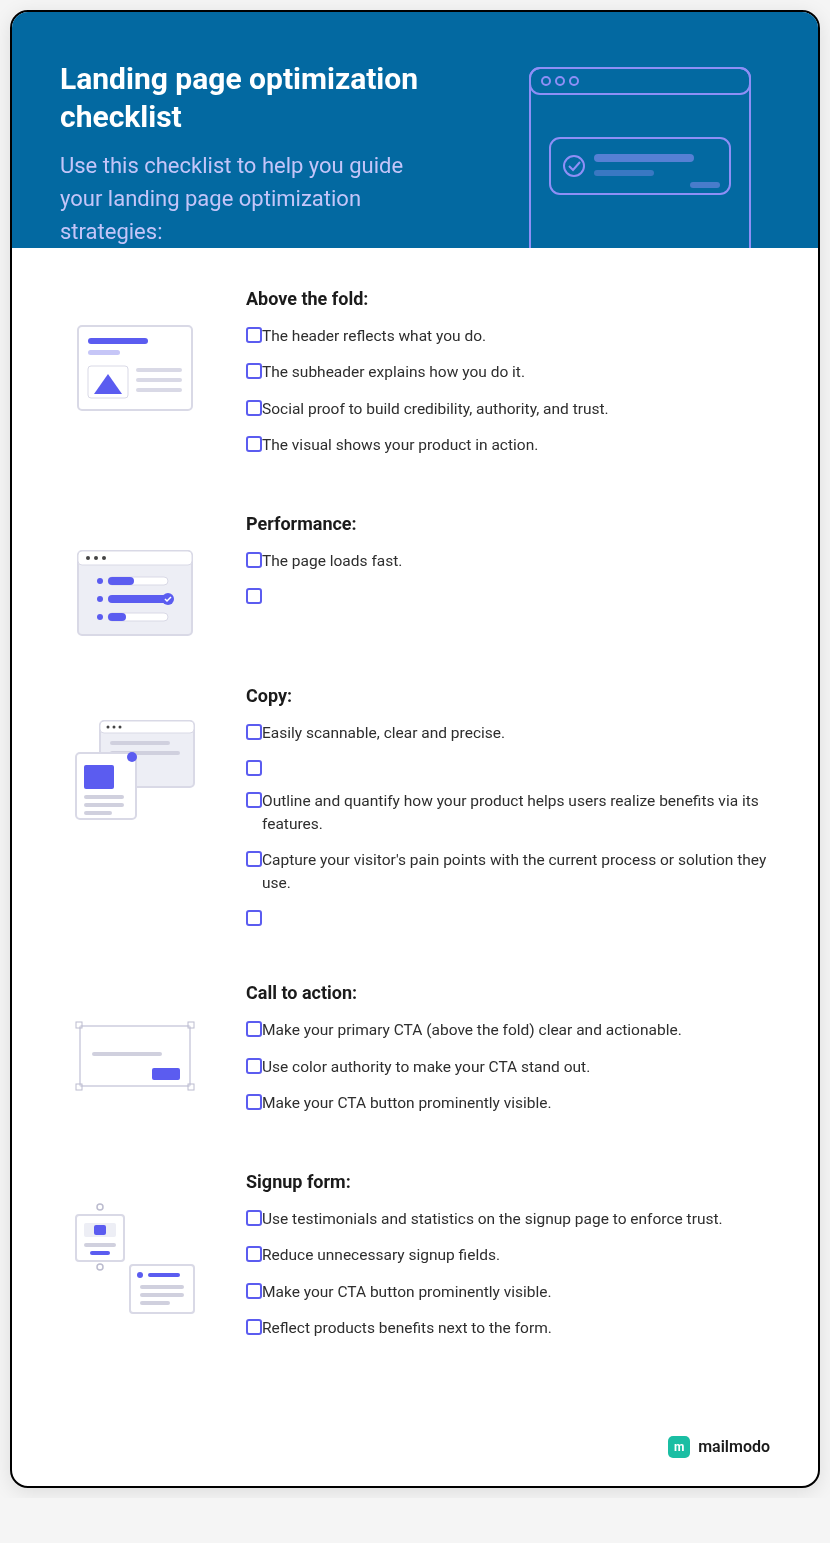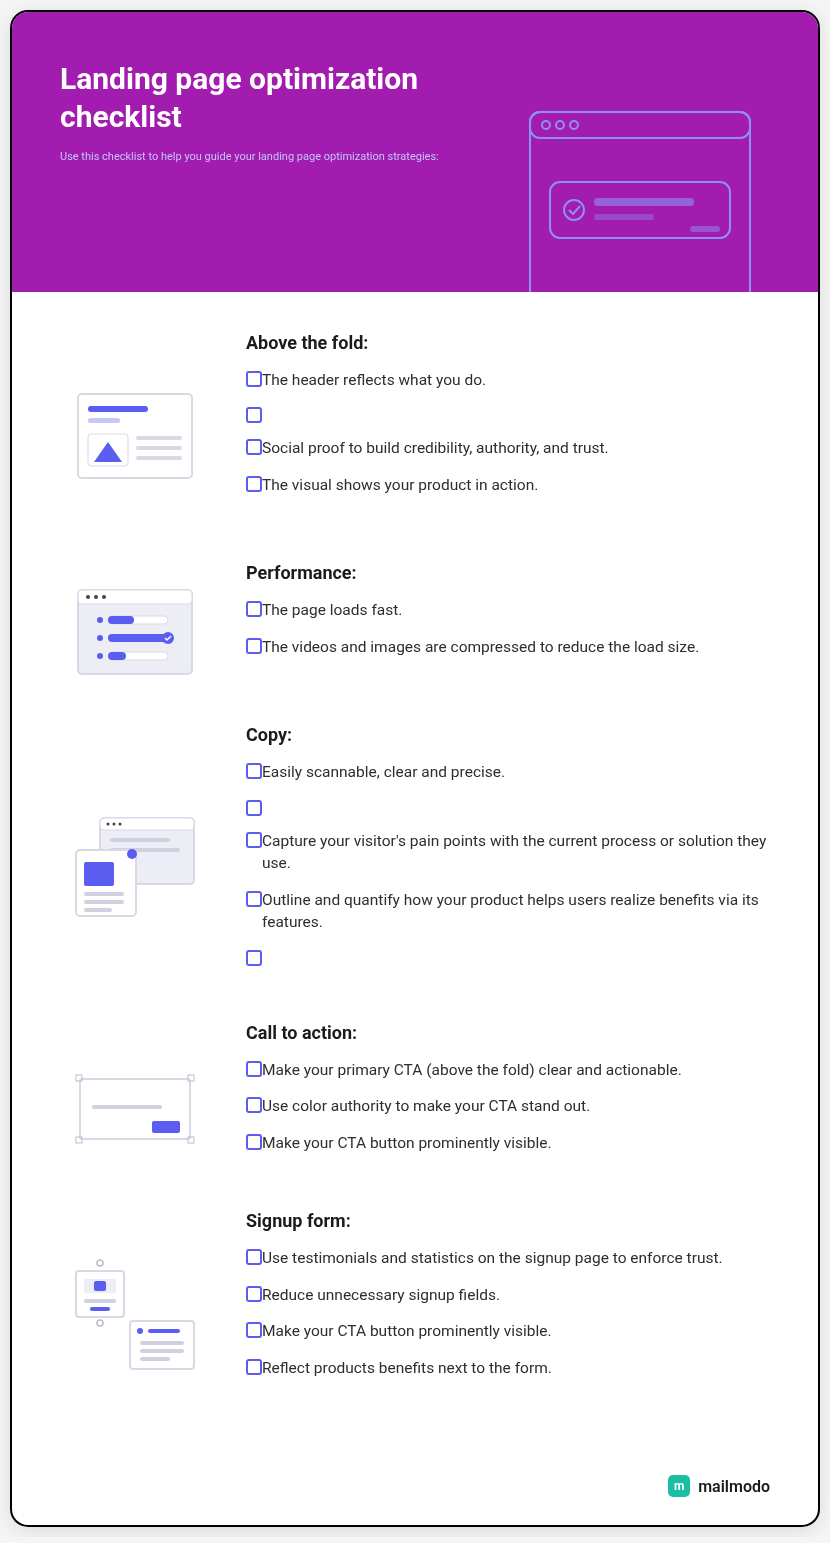--- a/index.html
+++ b/index.html
@@ -11,56 +11,55 @@
 .card {
   width: 810px;
   margin: 0 auto;
   background: #fff;
   border-radius: 18px;
   overflow: hidden;
   border: 2px solid #000;
   box-shadow: 0 4px 20px rgba(0,0,0,.1);
 }
 .hero {
-  background: #a21caf;
+  background: #0369a1;
   padding: 48px 48px 0 48px;
   position: relative;
-  height: 280px;
+  height: 236px;
   overflow: hidden;
 }
 .hero h1 {
   color: #fff;
   font-size: 30px;
   font-weight: 700;
   line-height: 1.25;
   max-width: 360px;
 }
 .hero p {
   color: #c4c5f9;
-  font-size: 11px;
+  font-size: 22px;
   line-height: 1.5;
   margin-top: 14px;
   max-width: 380px;
 }
 .hero-illus {
   position: absolute;
   right: 48px;
   bottom: -10px;
   width: 260px;
   height: 200px;
 }
 .hero-illus svg { width: 100%; height: 100%; }
 .content {
   padding: 40px 48px 24px 48px;
 }
 .section {
   display: flex;
   gap: 36px;
   margin-bottom: 42px;
-  align-items: center;
 }
 .sec-icon {
   flex: 0 0 150px;
   display: flex;
   justify-content: center;
   align-items: flex-start;
   padding-top: 30px;
 }
 .sec-icon svg { width: 130px; height: auto; }
 .sec-body { flex: 1; }
@@ -157,20 +156,21 @@
         </svg>
       </div>
       <div class="sec-body">
         <div class="sec-title">Above the fold:</div>
         <div class="item">
             <div class="checkbox"></div>
             <div class="item-text">The header reflects what you do.</div>
           </div>
         <div class="item">
             <div class="checkbox"></div>
+            <div class="item-text">The subheader explains how you do it.</div>
           </div>
         <div class="item">
             <div class="checkbox"></div>
             <div class="item-text">Social proof to build credibility, authority, and trust.</div>
           </div>
         <div class="item">
             <div class="checkbox"></div>
             <div class="item-text">The visual shows your product in action.</div>
           </div>
       </div>
@@ -197,21 +197,20 @@
         </svg>
       </div>
       <div class="sec-body">
         <div class="sec-title">Performance:</div>
         <div class="item">
             <div class="checkbox"></div>
             <div class="item-text">The page loads fast.</div>
           </div>
         <div class="item">
             <div class="checkbox"></div>
-            <div class="item-text">The videos and images are compressed to reduce the load size.</div>
           </div>
       </div>
     </div>
 
     <div class="section">
       <div class="sec-icon">
         <svg viewBox="0 0 130 110">
           <rect x="30" y="6" width="94" height="66" rx="4" fill="#edeef5" stroke="#d9d9e6" stroke-width="2"></rect>
           <rect x="30" y="6" width="94" height="12" rx="4" fill="#fff" stroke="#d9d9e6"></rect>
           <circle cx="38" cy="12" r="1.5" fill="#444"></circle>
@@ -231,25 +230,25 @@
         <div class="sec-title">Copy:</div>
         <div class="item">
             <div class="checkbox"></div>
             <div class="item-text">Easily scannable, clear and precise.</div>
           </div>
         <div class="item">
             <div class="checkbox"></div>
           </div>
         <div class="item">
             <div class="checkbox"></div>
+            <div class="item-text">Outline and quantify how your product helps users realize benefits via its features.</div>
+          </div>
+        <div class="item">
+            <div class="checkbox"></div>
             <div class="item-text">Capture your visitor's pain points with the current process or solution they use.</div>
-          </div>
-        <div class="item">
-            <div class="checkbox"></div>
-            <div class="item-text">Outline and quantify how your product helps users realize benefits via its features.</div>
           </div>
         <div class="item">
             <div class="checkbox"></div>
           </div>
       </div>
     </div>
 
     <div class="section">
       <div class="sec-icon">
         <svg viewBox="0 0 130 90">

